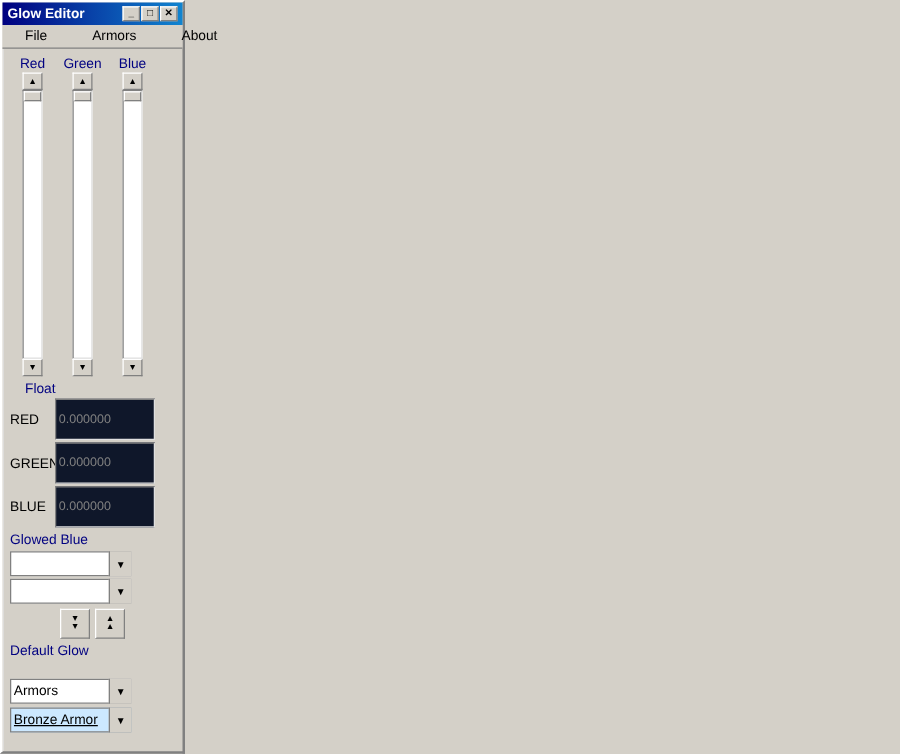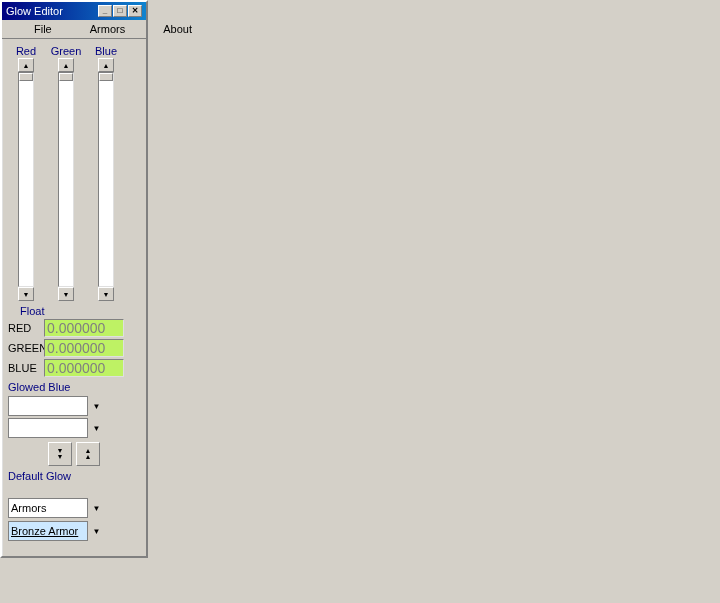--- a/index.html
+++ b/index.html
@@ -35,21 +35,21 @@
       padding: 2px 4px;
       display: flex;
       align-items: center;
       justify-content: space-between;
       height: 18px;
       user-select: none;
     }
 
     .title-bar-text {
       font-size: 11px;
-      font-weight: normal;
+      font-weight: bold;
       color: white;
     }
 
     .title-bar-buttons {
       display: flex;
       gap: 1px;
     }
 
     .title-btn {
       width: 14px;
@@ -68,24 +68,23 @@
     }
 
     .menubar {
       background: #d4d0c8;
       display: flex;
       padding: 2px 0;
       border-bottom: 1px solid #808080;
     }
 
     .menu-item {
-      padding: 1px 6px;
-      cursor: pointer;
-      font-size: 11px;
-      margin-left: 26px;
+      padding: 1px 18px;
+      cursor: pointer;
+      font-size: 11px;
     }
 
     .content {
       padding: 4px 6px;
     }
 
     .sliders-section {
       display: flex;
       gap: 4px;
       margin-top: 2px;
@@ -169,28 +168,28 @@
     }
 
     .field-label {
       font-size: 11px;
       width: 36px;
       color: #000;
     }
 
     .field-input {
       width: 80px;
-      height: 18px;
-      background: #bef264;
+      height: 33px;
+      background: #0f172a;
       border: 1px solid #808080;
       border-top-color: #808080;
       border-left-color: #808080;
       border-bottom-color: #dfdfdf;
       border-right-color: #dfdfdf;
-      font-size: 14px;
+      font-size: 10px;
       padding: 1px 2px;
       outline: none;
       color: #808080;
     }
 
     .glowed-items-section {
       margin-top: 4px;
     }
 
     .glowed-label {

